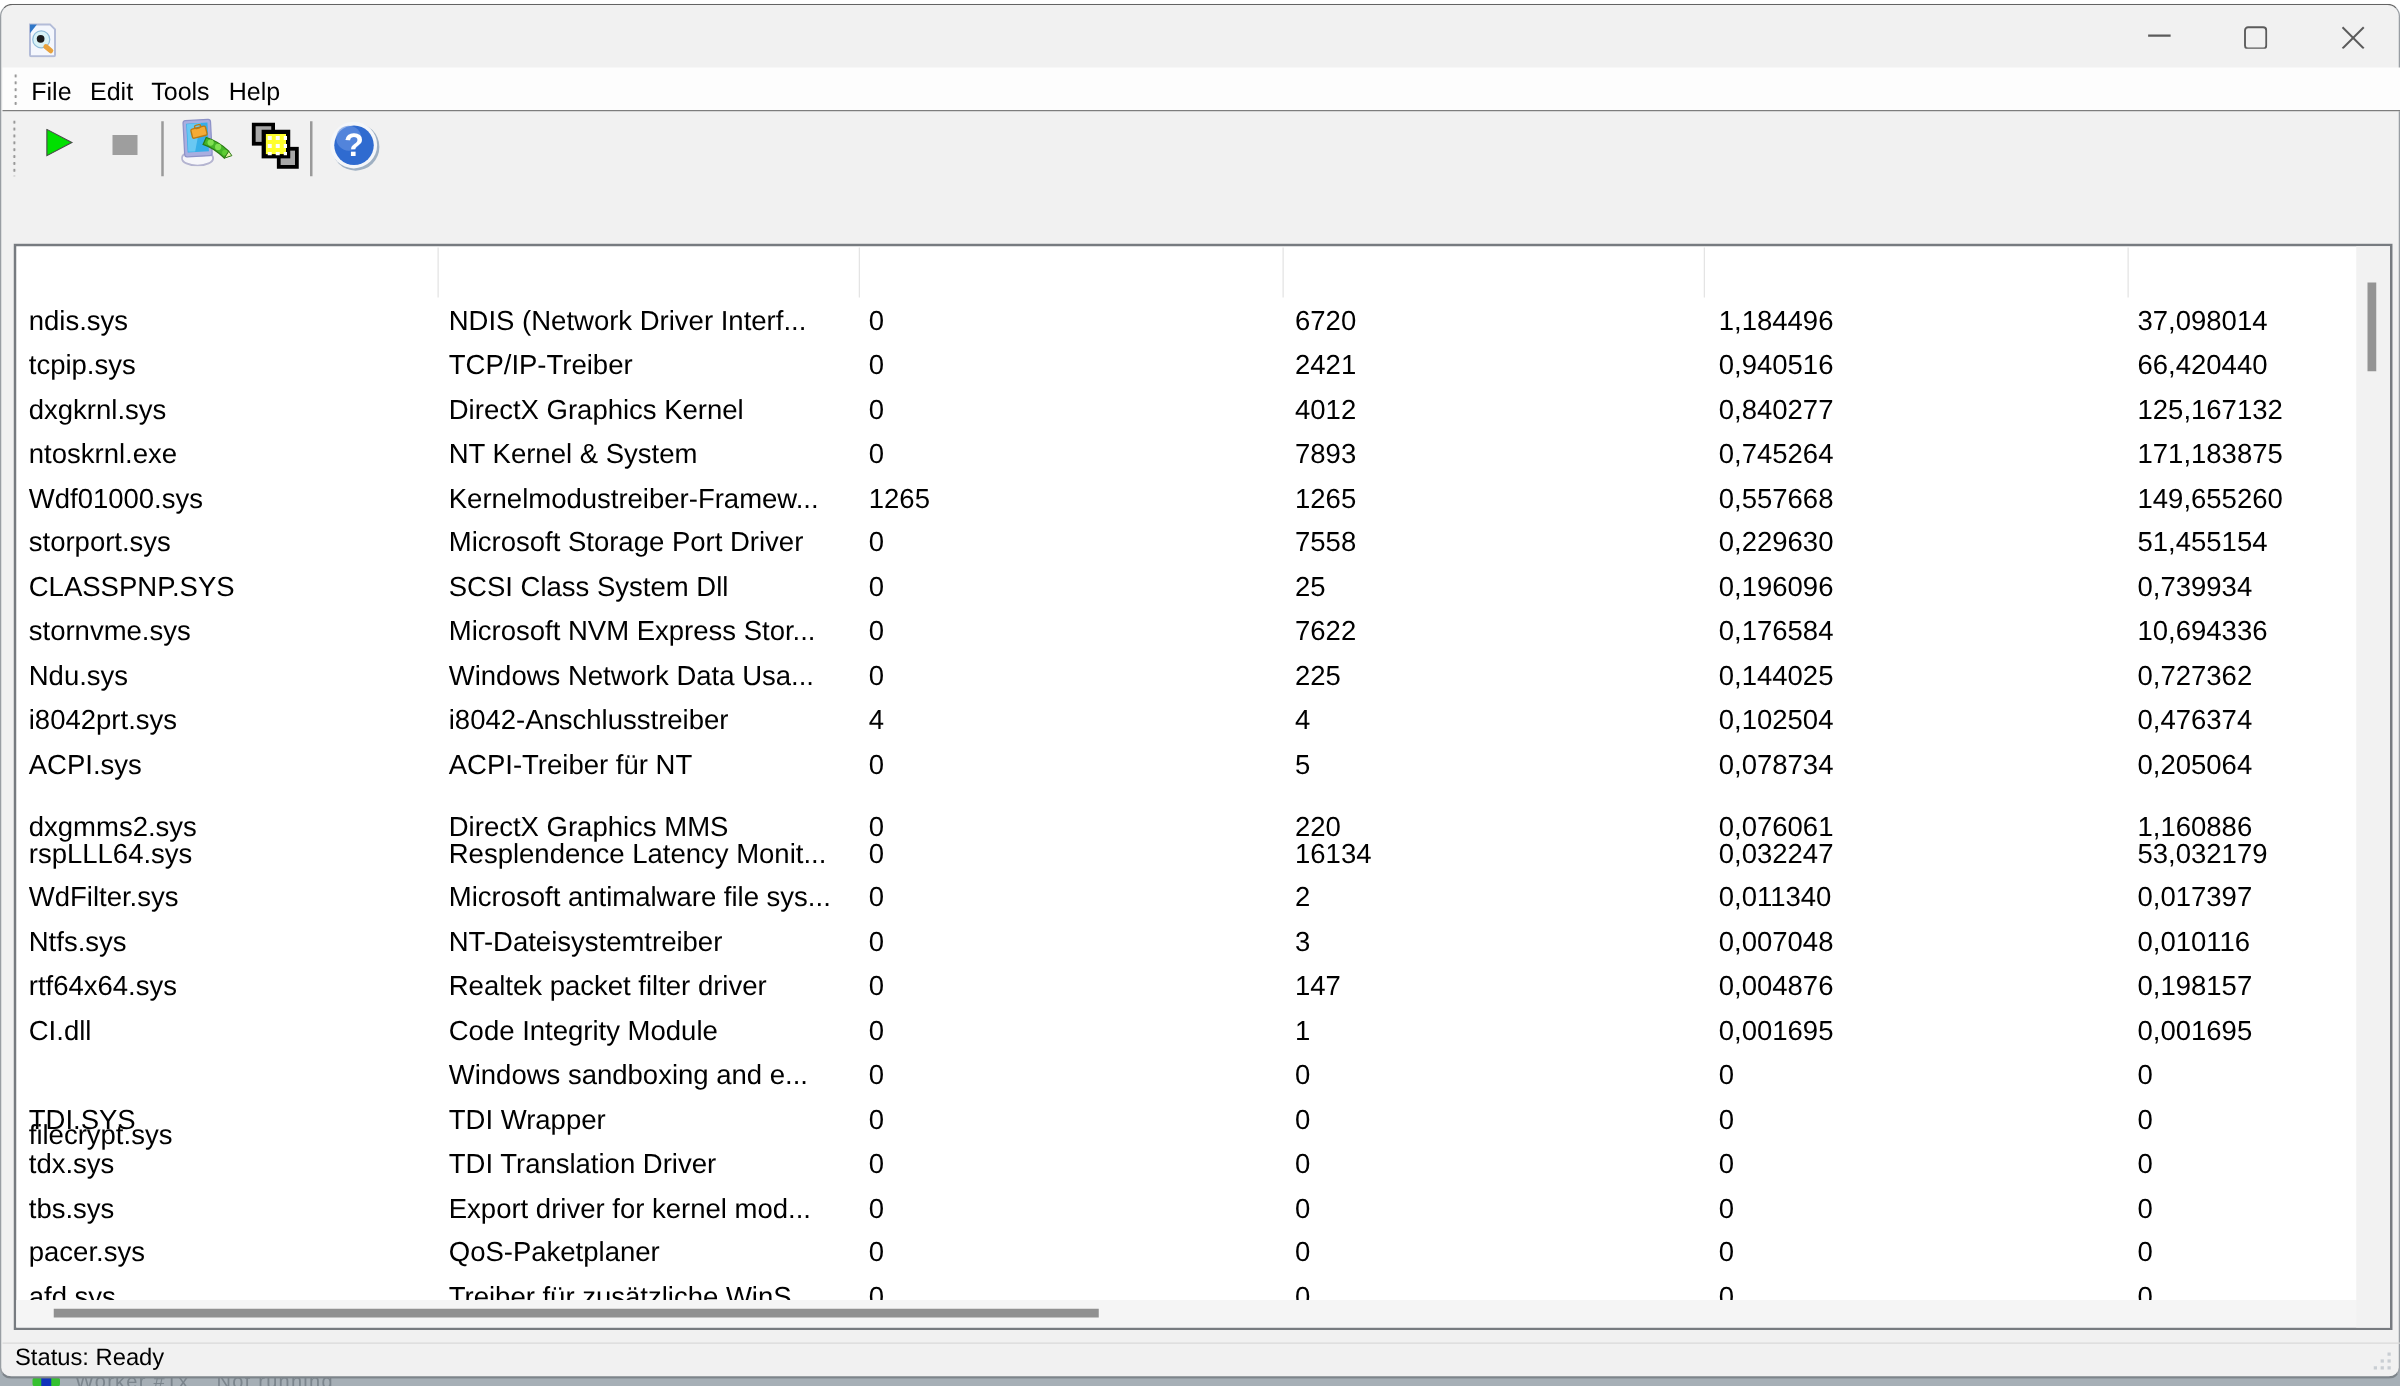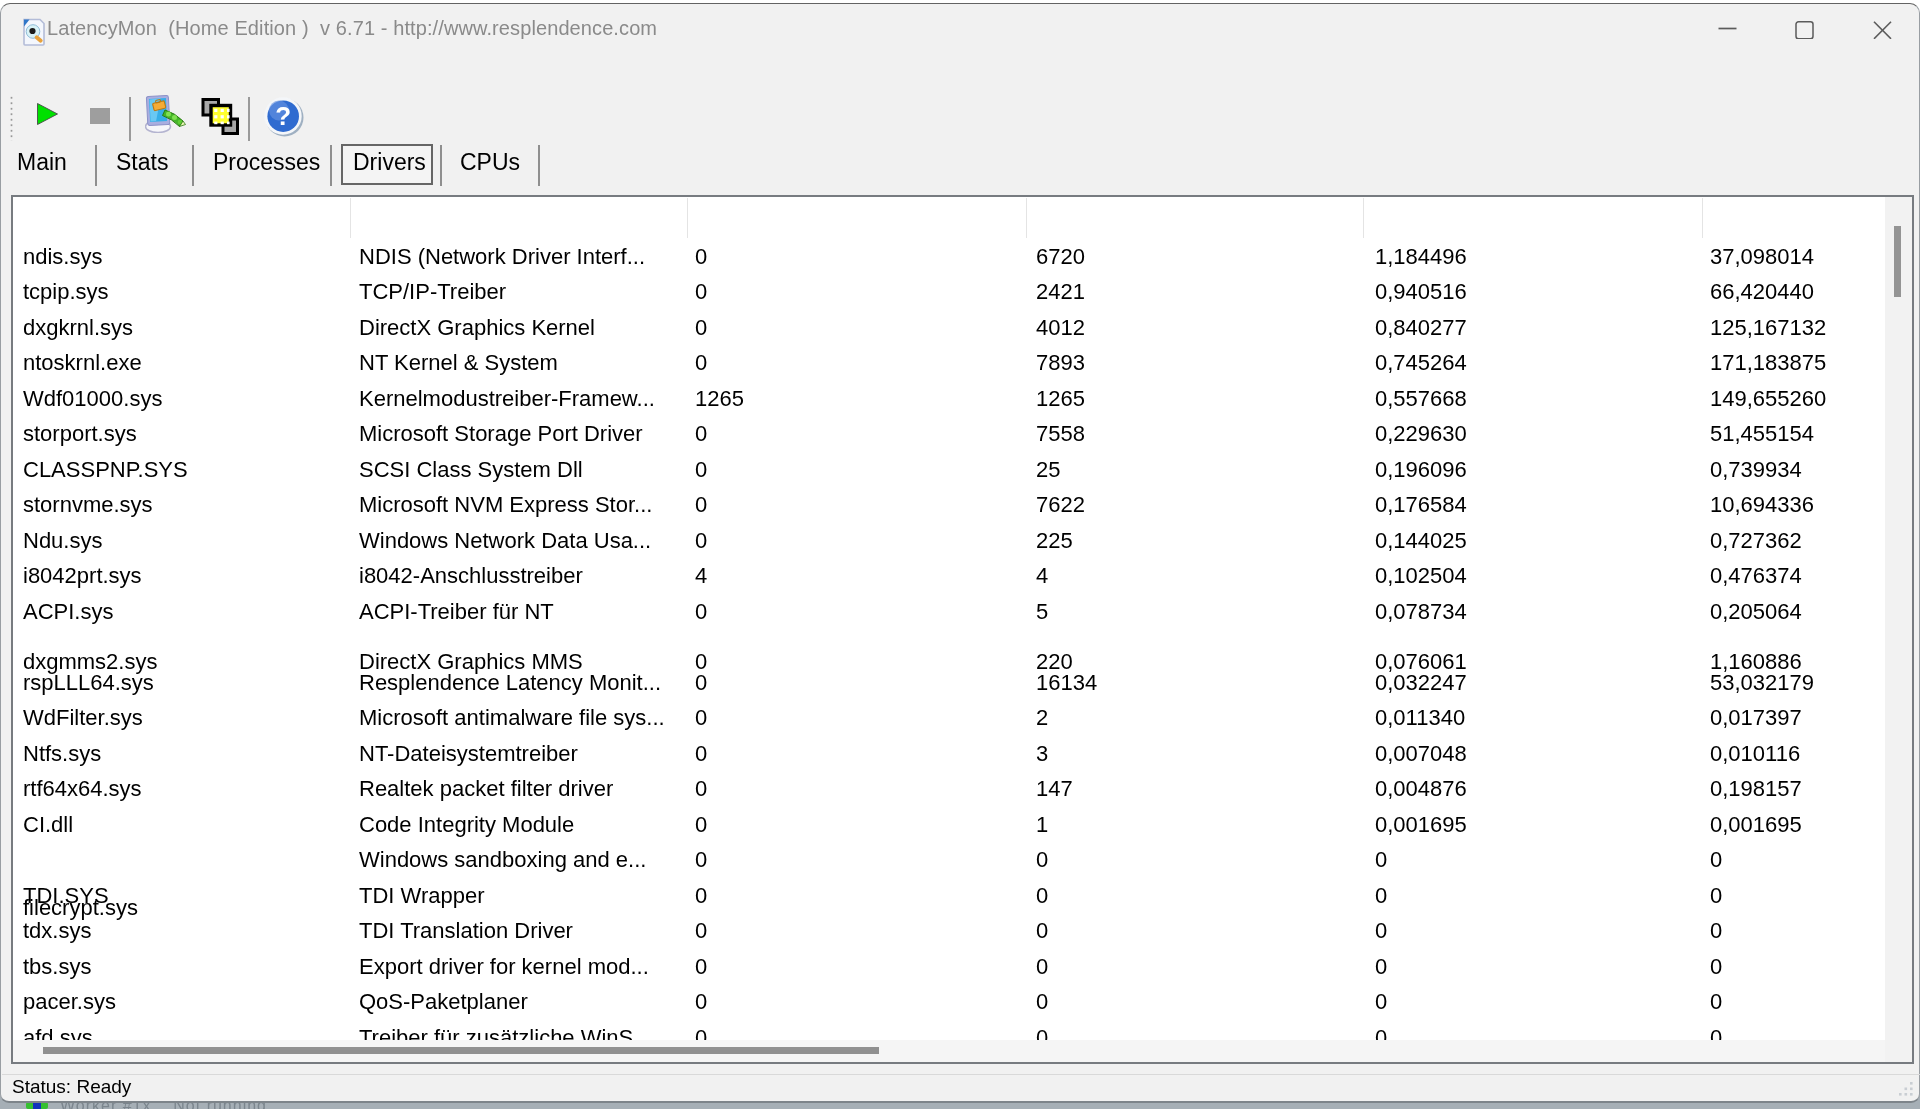--- a/index.html
+++ b/index.html
@@ -41,32 +41,38 @@
   <div style="position:absolute;left:60px;top:3px;width:400px;height:12px;overflow:hidden;"><span style="font-size:16px;color:#7b858d;letter-spacing:1px;">Worker #1x&nbsp;&nbsp;&nbsp;&nbsp;Not running</span></div>
 </div>
 <div id="win">
   <svg id="appicon" width="25" height="28" viewBox="0 0 25 28">
     <path d="M3 1.5 L19 1.5 L23 5.5 L23 26 Q23 27 22 27 L4 27 Q3 27 3 26 Z" fill="#f4f7fd" stroke="#b3bcd8" stroke-width="1.6"></path>
     <path d="M3 1.5 L8.5 1.5 L3 8.5 Z" fill="#3077c8"></path>
     <circle cx="12" cy="13.5" r="6.8" fill="#d8f2f6" stroke="#90bcd8" stroke-width="1"></circle>
     <circle cx="11.5" cy="13" r="3.1" fill="#1c1c1c"></circle>
     <rect x="15.5" y="16.5" width="9" height="4" rx="1.8" transform="rotate(40 15.5 16.5)" fill="#e8a23c"></rect>
   </svg>
-  <div id="title">LatencyMon  (Home Edition )  v 6.71 - http://www.resplendence.com</div>
   <svg class="wc" style="left:1717px;top:15px;" width="19" height="19" viewBox="0 0 19 19">
       <line x1="0.5" y1="9.5" x2="18.5" y2="9.5" stroke="#5b5b5b" stroke-width="1.7"></line>
     </svg>
   <svg class="wc" style="left:1794px;" width="19" height="19" viewBox="0 0 19 19">
       <rect x="1" y="1.8" width="17" height="17" rx="2.5" fill="none" stroke="#5b5b5b" stroke-width="1.5"></rect>
     </svg>
   <svg class="wc" style="left:1872px;" width="19" height="19" viewBox="0 0 19 19">
       <line x1="1" y1="1.8" x2="18" y2="18.8" stroke="#5b5b5b" stroke-width="1.6"></line>
       <line x1="18" y1="1.8" x2="1" y2="18.8" stroke="#5b5b5b" stroke-width="1.6"></line>
     </svg>
 
+  <div id="menubar">
+    <div class="grip" style="left:9px;top:4px;height:28px;"></div>
+    <div class="mi" style="left:23px;">File</div>
+    <div class="mi" style="left:70px;">Edit</div>
+    <div class="mi" style="left:119px;">Tools</div>
+    <div class="mi" style="left:181px;">Help</div>
+  </div>
 
   <div id="toolbar">
     <div class="grip" style="left:9px;top:6px;height:46px;"></div>
     <svg style="position:absolute;left:35px;top:14px;" width="23" height="23" viewBox="0 0 23 23">
       <path d="M1.5 0.5 L21.5 11 L1.5 21.5 Z" fill="#00e000" stroke="#4a4a4a" stroke-width="0.9"></path>
     </svg>
     <div style="position:absolute;left:89px;top:19px;width:20px;height:16px;background:#9e9e9e;"></div>
     <div class="tsep" style="left:128px;top:8px;height:44px;"></div>
 
     <svg style="position:absolute;left:144px;top:4px;" width="44" height="40" viewBox="0 0 44 40">
@@ -108,33 +114,20 @@
 
     <svg style="position:absolute;left:262px;top:7px;" width="41" height="41" viewBox="0 0 41 41">
       <circle cx="21.5" cy="21.5" r="19" fill="#9fb0c2"></circle>
       <circle cx="20" cy="20" r="18.7" fill="#f4f6f9"></circle>
       <circle cx="20.2" cy="20.2" r="15.8" fill="#2f6bd0"></circle>
       <circle cx="16" cy="14.5" r="10" fill="#6592e0" opacity="0.65"></circle>
       <text x="20.2" y="29" font-family="Liberation Sans, sans-serif" font-size="26" font-weight="bold" fill="#fff" text-anchor="middle">?</text>
     </svg>
   </div>
 
-  <div id="tabs">
-    <div class="tab" style="left:16px;">Main</div>
-    <div class="tabsep" style="left:94px;"></div>
-    <div class="tab" style="left:115px;">Stats</div>
-    <div class="tabsep" style="left:191px;"></div>
-    <div class="tab" style="left:212px;">Processes</div>
-    <div class="tabsep" style="left:329px;"></div>
-    <div id="drvbox"></div>
-    <div class="tab" style="left:352px;">Drivers</div>
-    <div class="tabsep" style="left:439px;"></div>
-    <div class="tab" style="left:459px;">CPUs</div>
-    <div class="tabsep" style="left:537px;"></div>
-  </div>
 
   <div id="tbl">
       <div style="position:absolute;left:337px;top:1px;width:1px;height:40px;background:#e4e4e4;"></div>
       <div style="position:absolute;left:674px;top:1px;width:1px;height:40px;background:#e4e4e4;"></div>
       <div style="position:absolute;left:1013px;top:1px;width:1px;height:40px;background:#e4e4e4;"></div>
       <div style="position:absolute;left:1350px;top:1px;width:1px;height:40px;background:#e4e4e4;"></div>
       <div style="position:absolute;left:1689px;top:1px;width:1px;height:40px;background:#e4e4e4;"></div>
 <div class="trow" style="top:46.0px;">
         <span style="left:10px;">ndis.sys</span>
         <span style="left:346px;">NDIS (Network Driver Interf...</span>

